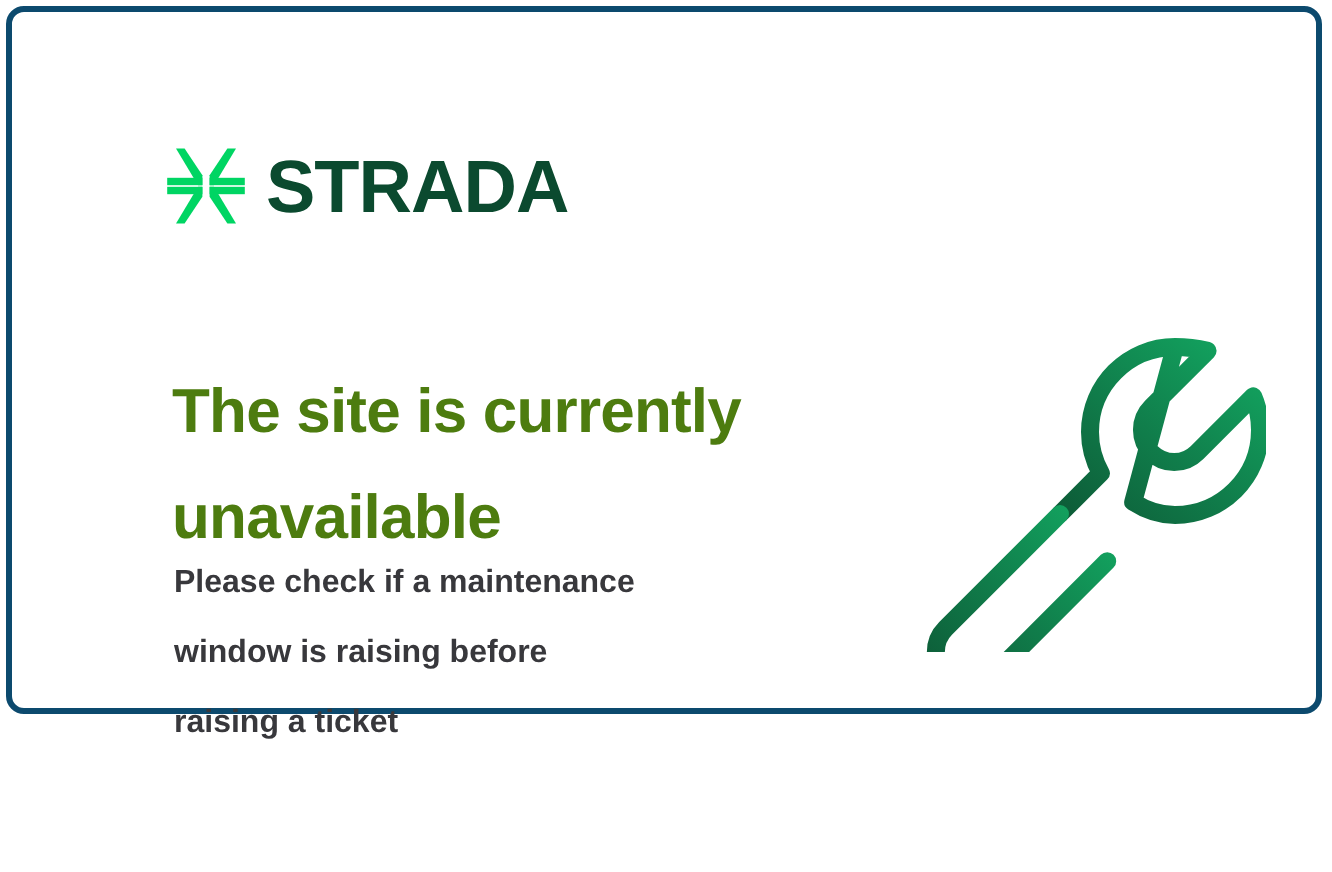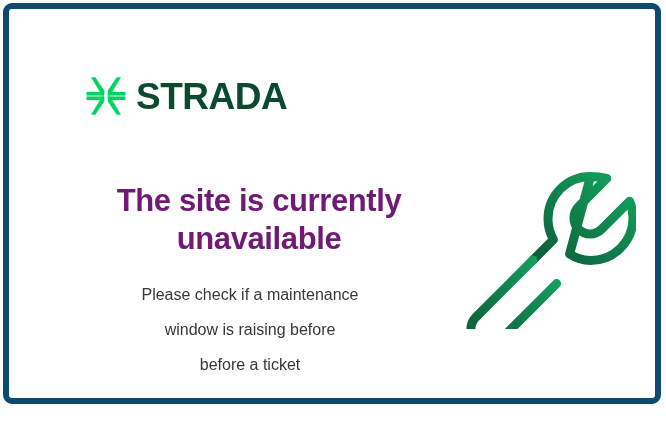--- a/index.html
+++ b/index.html
@@ -21,26 +21,25 @@
     height: 436px;
     background: #ffffff;
   }
 
   
   .card {
     position: absolute;
     left: 3px;
     top: 3px;
     width: 658px;
-    height: 401px;
+    height: 354px;
     box-sizing: border-box;
     background: #ffffff;
-    border: 6px solid #0c4a6e;
+    border: 3px solid #0c4a6e;
     border-radius: 9px;
-    text-align: center;
   }
 
   
   .logo {
     position: absolute;
     left: 76px;
     top: 66px;
     display: flex;
     align-items: center;
     gap: 9px;
@@ -62,34 +61,34 @@
 
   
   .headline {
     position: absolute;
     left: 80px;
     top: 152px;
     width: 340px;
     font-family: "Liberation Sans", sans-serif;
     font-size: 31px;
     font-weight: bold;
-    line-height: 38px;
+    line-height: 53px;
     letter-spacing: -0.4px;
-    color: #701a75;
+    color: #4d7c0f;
   }
 
   
   .bodycopy {
     position: absolute;
     left: 81px;
     top: 268px;
     width: 320px;
     font-family: "Liberation Sans", sans-serif;
     font-size: 16px;
-    font-weight: normal;
+    font-weight: bold;
     line-height: 35px;
     color: #38383c;
   }
   .bodycopy .ln { display: block; white-space: nowrap; }
 
   
   .wrench {
     position: absolute;
     left: 452px;
     top: 140px;
@@ -127,21 +126,21 @@
         </svg>
       </span>
       <span class="logo-word" style="color:#0b4a2f">STRADA</span>
     </div>
 
     <h1 class="headline">The site is currently unavailable</h1>
 
     <div class="bodycopy">
       <span class="ln">Please check if a maintenance</span>
       <span class="ln">window is raising before</span>
-      <span class="ln">before a ticket</span>
+      <span class="ln">raising a ticket</span>
     </div>
 
     <div class="wrench">
       <svg viewBox="0 0 175 180" xmlns="http://www.w3.org/2000/svg">
         <defs>
           <linearGradient id="wrenchGrad" x1="0" y1="1" x2="1" y2="0">
             <stop offset="0%" stop-color="#0d5b37"></stop>
             <stop offset="45%" stop-color="#107c4a"></stop>
             <stop offset="100%" stop-color="#13a862"></stop>
           </linearGradient>

